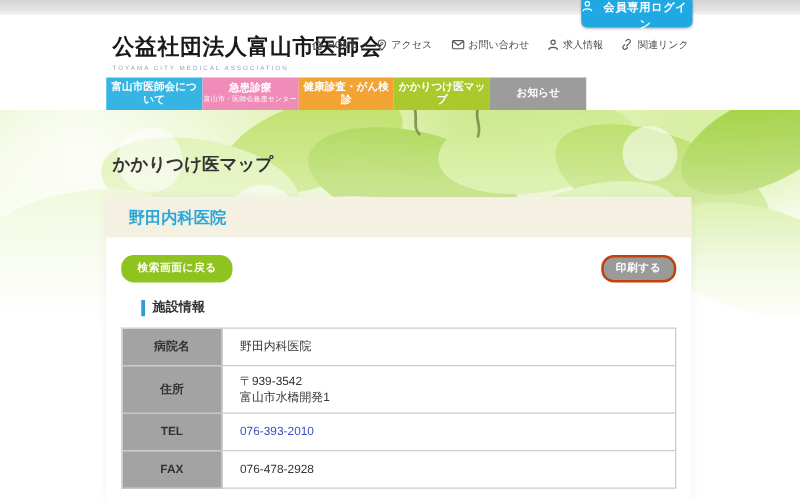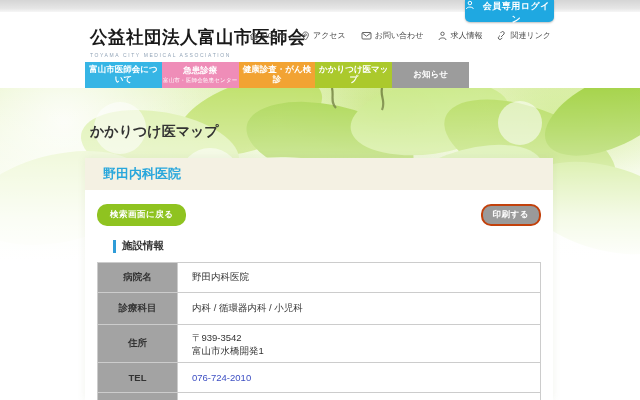--- a/index.html
+++ b/index.html
@@ -195,33 +195,29 @@
       <span class="section-bar"></span>
       <span class="section-title">施設情報</span>
     </div>
 
     <table class="facility">
       <tbody>
         <tr class="r1">
           <th>病院名</th>
           <td>野田内科医院</td>
         </tr>
-        <tr class="r2">
-          <th>診療科目</th>
-          <td>内科 / 循環器内科 / 小児科</td>
-        </tr>
         <tr class="r3">
           <th>住所</th>
           <td class="multiline">〒939-3542
 富山市水橋開発1</td>
         </tr>
         <tr class="r4">
           <th>TEL</th>
           <td>
-            <a href="#" class="tel-link">076-724-2010</a>
+            <a href="#" class="tel-link">076-393-2010</a>
           </td>
         </tr>
         <tr class="r5">
           <th>FAX</th>
           <td>076-478-2928</td>
         </tr>
       </tbody>
     </table>
   </section>
 

